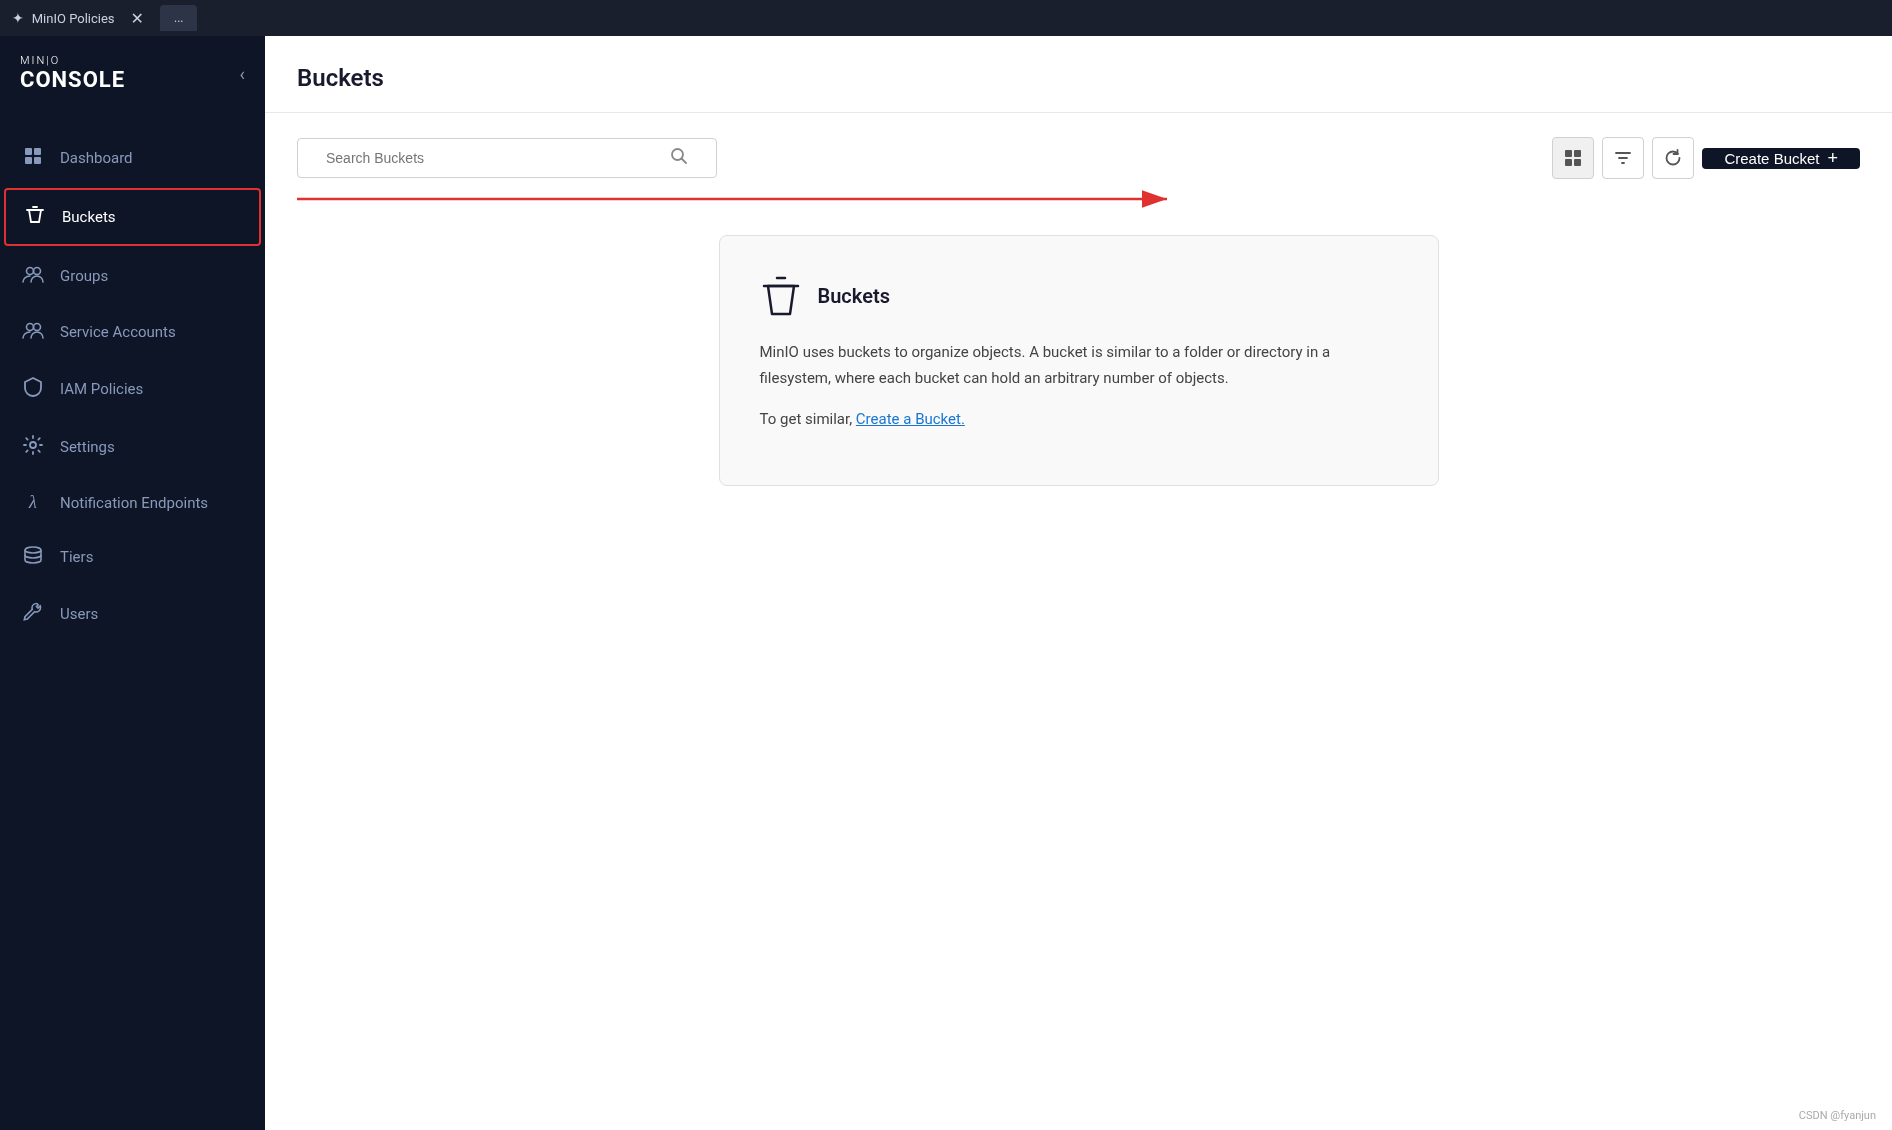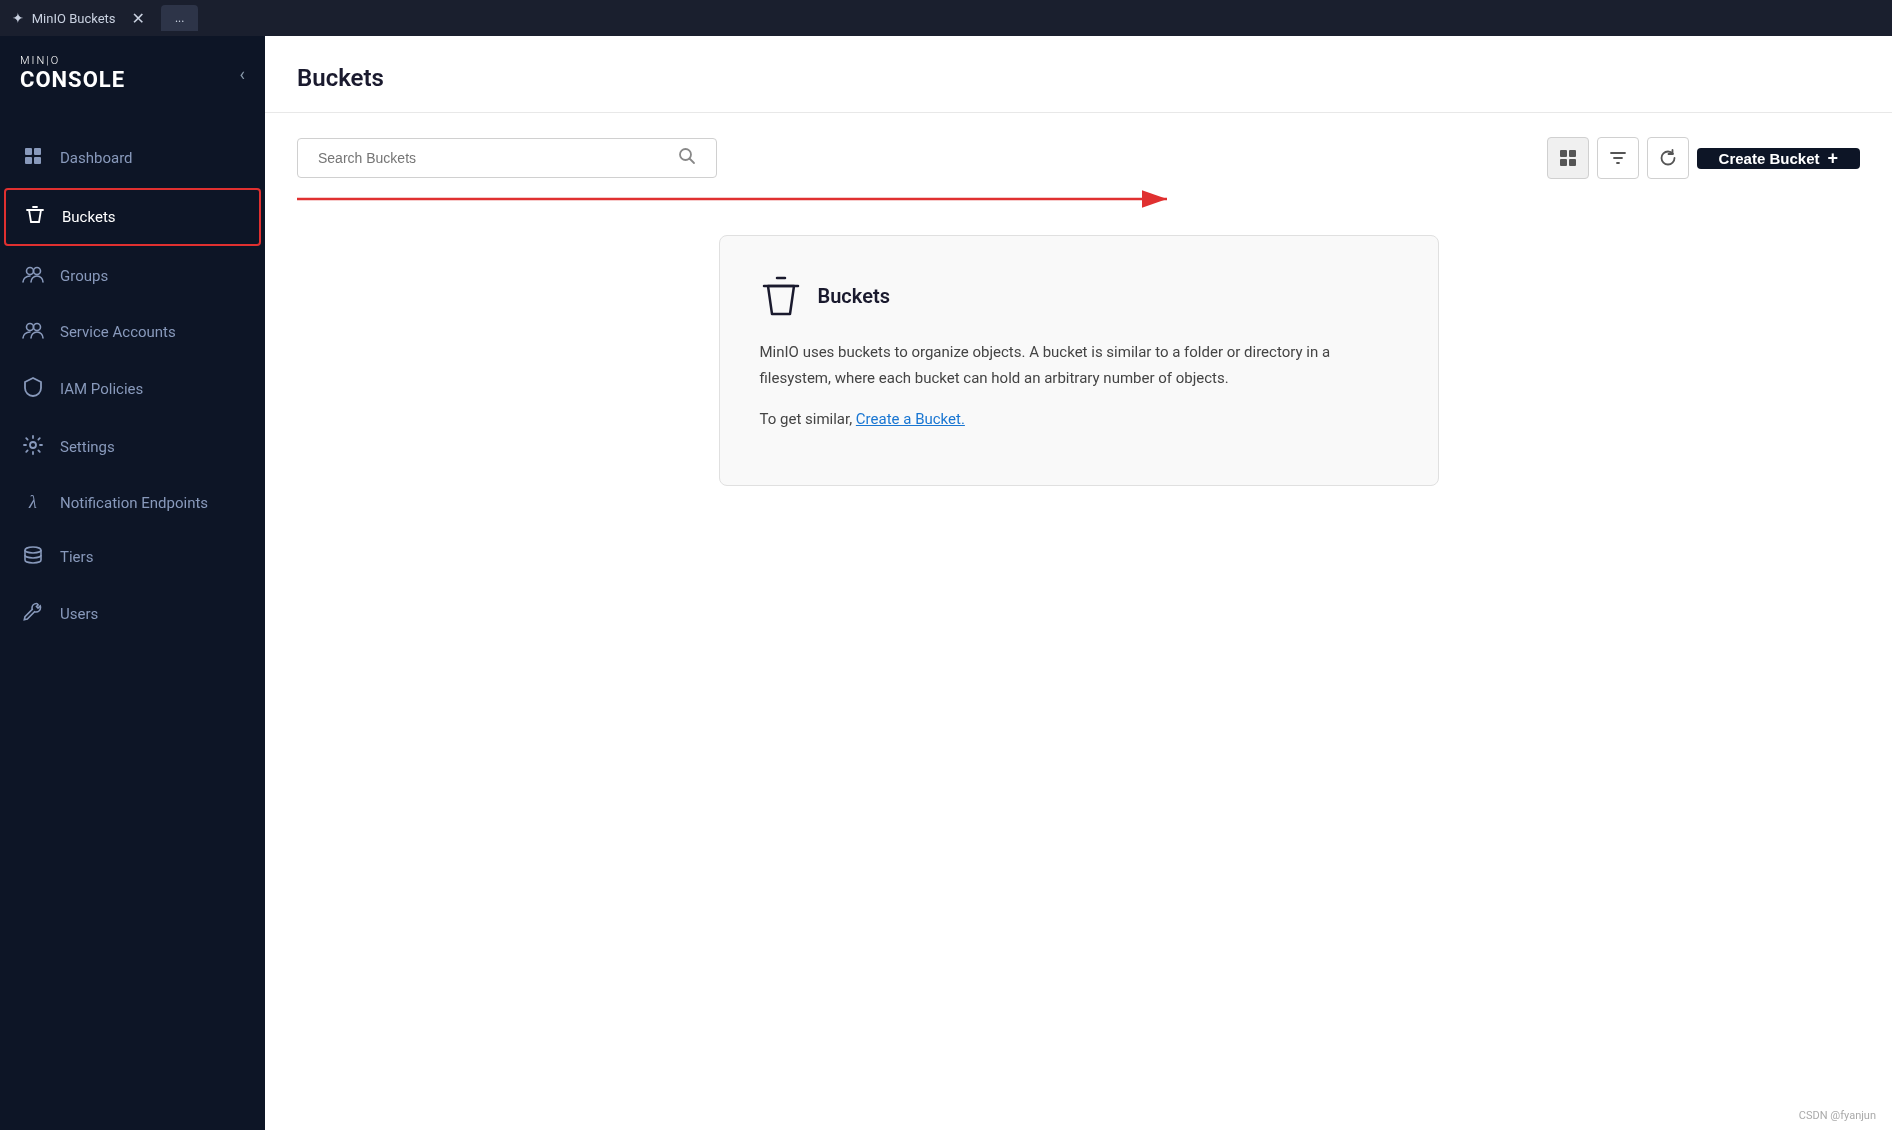--- a/index.html
+++ b/index.html
@@ -59,41 +59,41 @@
     }
     .page-title { font-size: 24px; font-weight: 600; color: #1a1a2e; }
 
     
     .toolbar {
       display: flex; align-items: center; padding: 24px 32px 0 32px;
       gap: 12px; justify-content: space-between;
     }
     .search-box {
       display: flex; align-items: center; border: 1px solid #d0d0d0;
-      border-radius: 4px; padding: 8px 20px; gap: 8px; width: 420px; background: #fff;
+      border-radius: 4px; padding: 8px 28px; gap: 8px; width: 420px; background: #fff;
     }
     .search-input {
       border: none; outline: none; font-size: 14px; color: #333; width: 100%;
       background: transparent;
     }
     .search-icon { color: #888; font-size: 16px; }
 
     .toolbar-right { display: flex; align-items: center; gap: 8px; }
 
     .icon-btn {
       width: 42px; height: 42px; border: 1px solid #d0d0d0; border-radius: 4px;
       display: flex; align-items: center; justify-content: center;
       cursor: pointer; background: #fff; font-size: 18px; color: #555;
     }
     .icon-btn.active { background: #f0f0f0; }
 
     .create-bucket-btn {
       background: #0d1526; color: #fff; border: none; border-radius: 4px;
       padding: 0 22px; font-size: 15px; cursor: pointer;
-      display: flex; align-items: center; gap: 8px; font-weight: 700;
+      display: flex; align-items: center; gap: 8px; font-weight: 400;
     }
     .create-bucket-btn .plus { font-size: 18px; }
 
     
     .content-area {
       flex: 1; padding: 16px 32px 32px 32px; display: flex; align-items: flex-start; justify-content: center;
     }
     .info-card {
       background: #f9f9f9; border: 1px solid #e0e0e0; border-radius: 8px;
       padding: 36px 40px; max-width: 720px; width: 100%;
@@ -112,21 +112,21 @@
     
     .footer-note {
       position: fixed; bottom: 8px; right: 16px; font-size: 11px; color: #aaa; margin-top: 26px;
     }
   </style>
 </head>
 <body>
 
 <div class="top-bar">
   <span class="top-bar-icon">✦</span>
-  <span class="top-bar-title">MinIO Buckets</span>
+  <span class="top-bar-title">MinIO Policies</span>
   <span class="top-bar-close">✕</span>
   <div class="top-bar-tab">
     <span>...</span>
   </div>
 </div>
 
 <div class="sidebar">
   <div class="sidebar-logo">
     <div class="logo-text">
       <span class="logo-minio">MIN|O</span>

